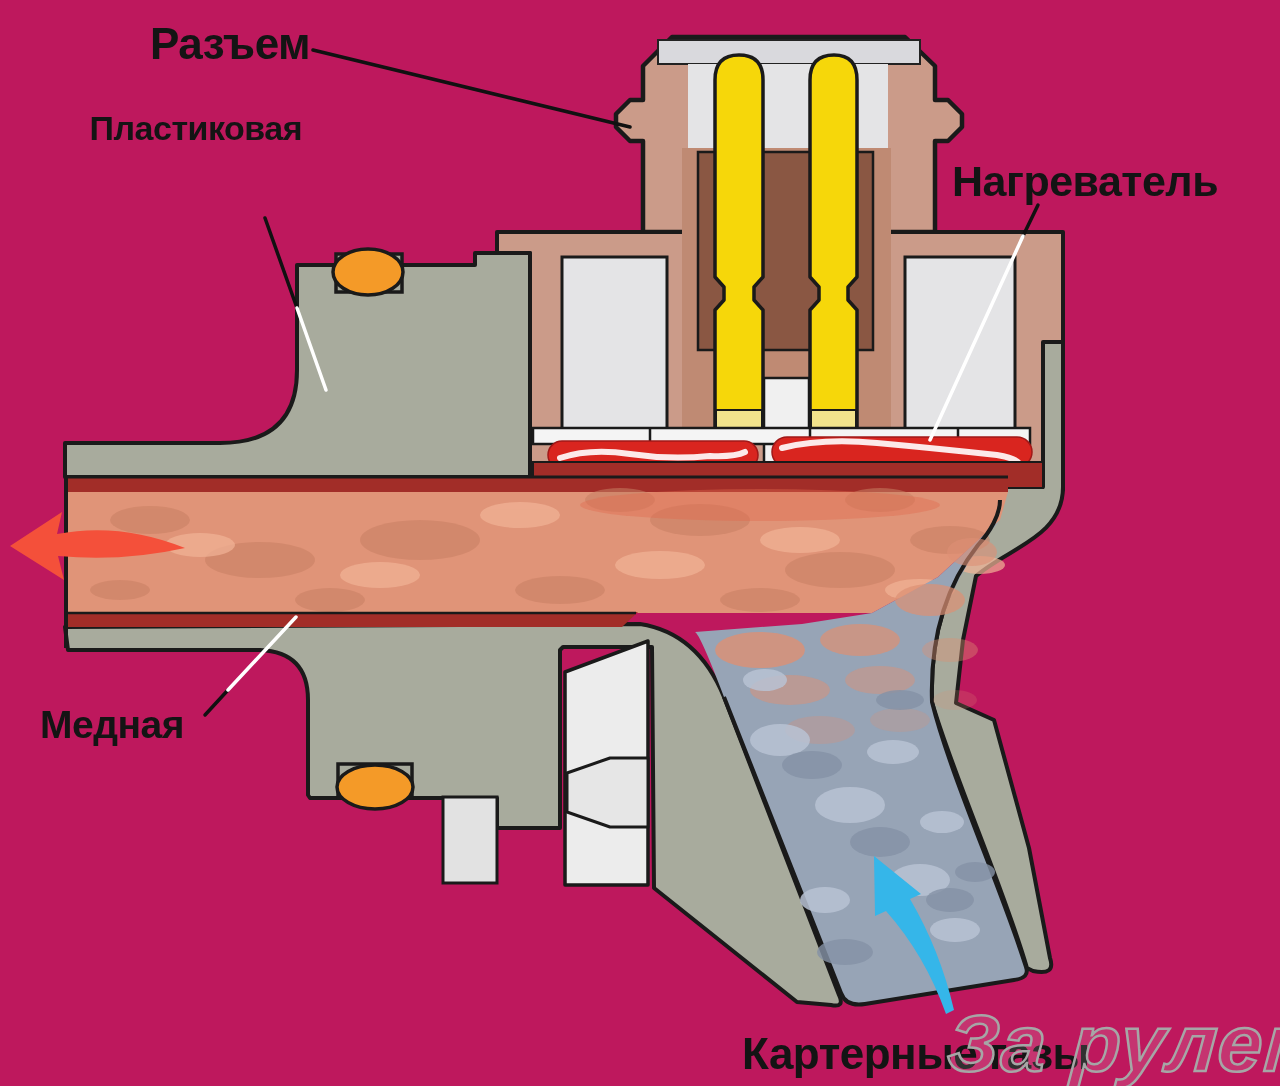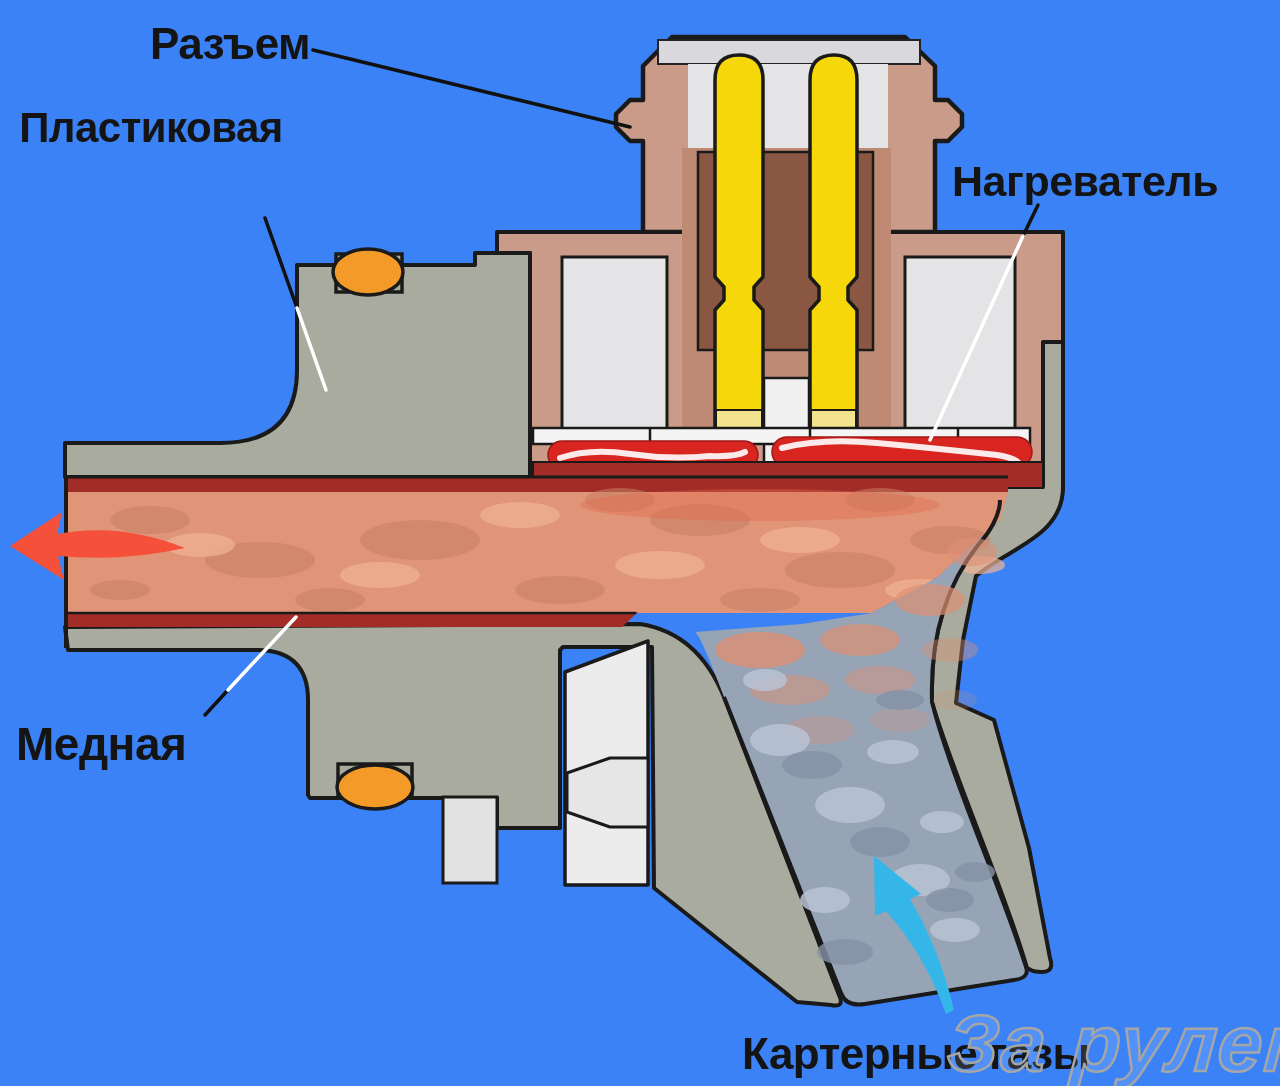--- a/index.html
+++ b/index.html
@@ -1,23 +1,23 @@
 <!DOCTYPE html>
 <html><head>
 <meta charset="utf-8">
 <style>
   html,body{margin:0;padding:0;background:#ffffff;}
-  #stage{position:relative;width:1280px;height:1086px;background:#3b82f6;overflow:hidden;
+  #stage{position:relative;width:1280px;height:1086px;background:#be185d;overflow:hidden;
          font-family:"Liberation Sans","DejaVu Sans",sans-serif;}
   #schematic{position:absolute;left:0;top:0;}
   .lbl{position:absolute;color:#141414;font-weight:bold;letter-spacing:-0.5px;line-height:1.18;}
   .lbl-connector{left:150px;top:18px;font-size:44px;}
-  .lbl-insulation{left:0px;top:100px;width:302px;font-size:42px;text-align:center;line-height:56px;}
+  .lbl-insulation{left:0px;top:100px;width:302px;font-size:34px;text-align:right;line-height:56px;}
   .lbl-heater{left:952px;top:156px;font-size:43px;}
-  .lbl-tube{left:16px;top:716px;width:192px;font-size:46px;line-height:57px;}
+  .lbl-tube{left:16px;top:696px;width:192px;font-size:39px;text-align:center;line-height:57px;}
   .lbl-gases{left:742px;top:1028px;font-size:44px;}
   .watermark{position:absolute;left:948px;top:998px;font-size:80px;font-weight:bold;font-style:italic;
              letter-spacing:2px;color:rgba(255,255,255,0.12);-webkit-text-stroke:2.5px #a6a6a6;
              transform:skewX(-4deg);white-space:nowrap;z-index:6;}
 </style>
 </head>
 <body>
 
 <div id="stage">
 

